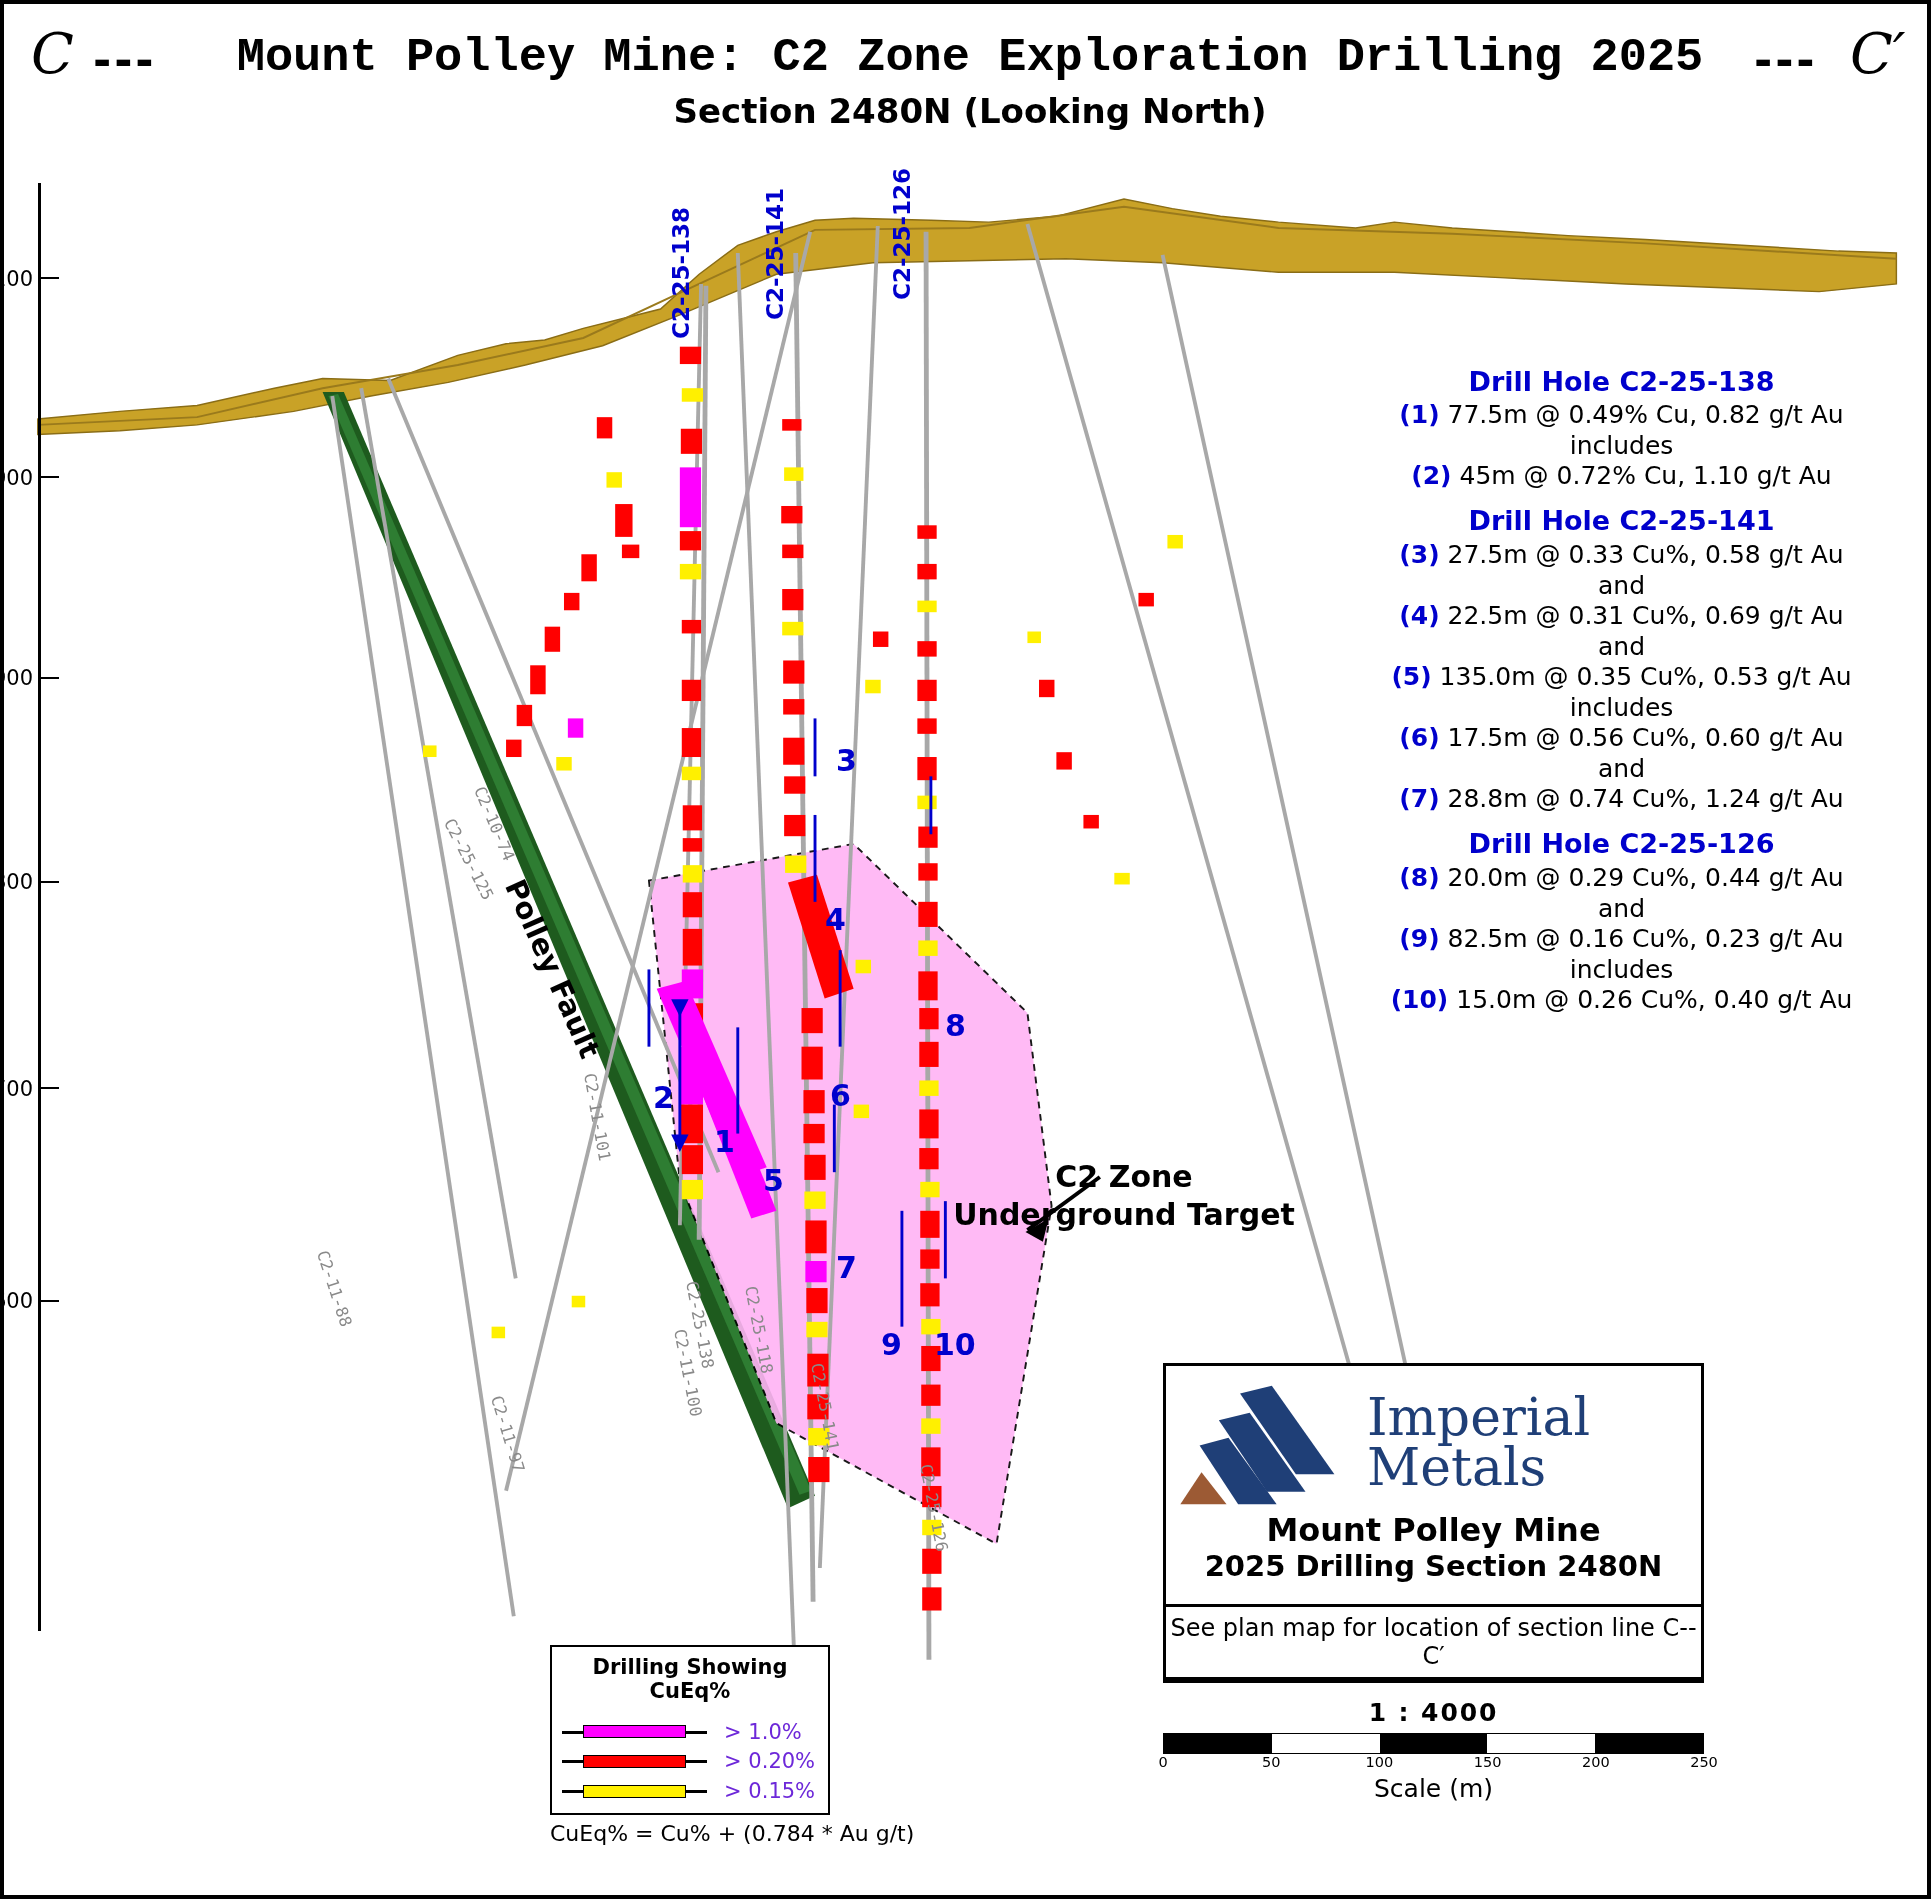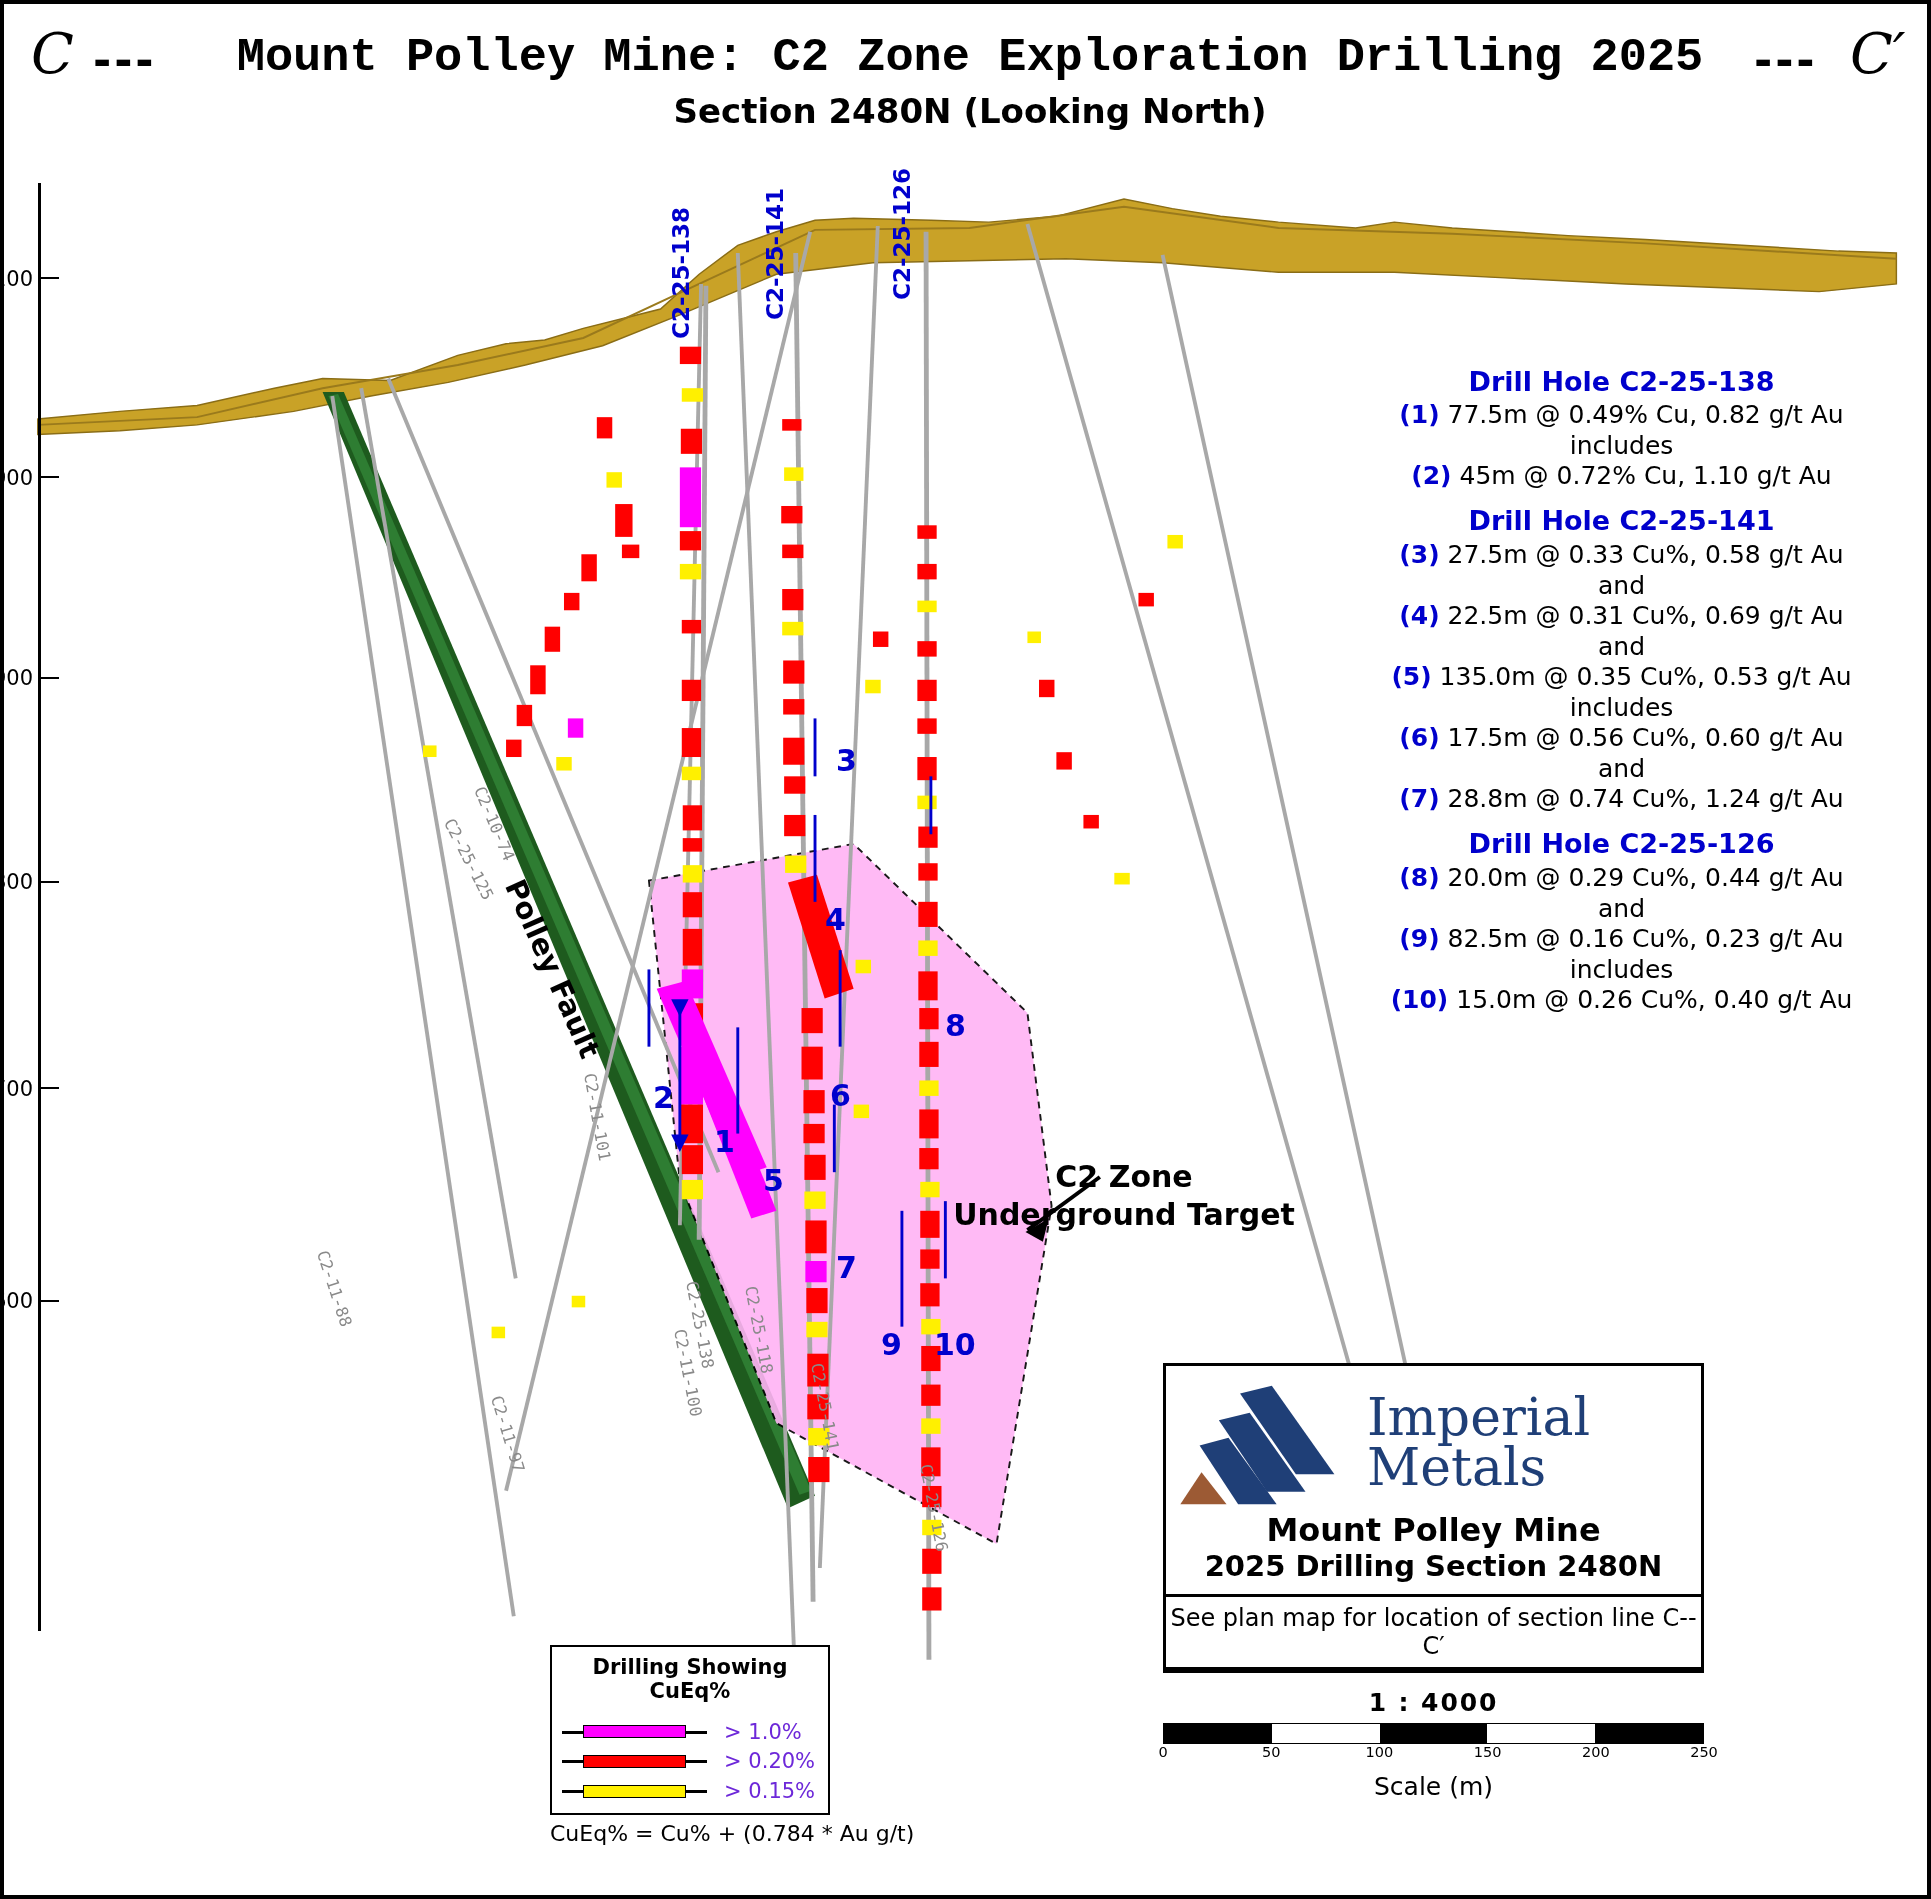--- a/index.html
+++ b/index.html
@@ -219,21 +219,21 @@
     font-size: 32px;
     font-weight: bold;
     text-align: center;
     color: #000;
   }
   .tb-line2 {
     font-size: 29px;
     font-weight: bold;
     text-align: center;
     color: #000;
-    padding-bottom: 11px;
+    padding-bottom: 21px;
   }
   .tb-sep { height: 2.9px; background: #000; }
   .tb-note {
     font-size: 24px;
     text-align: center;
     color: #000;
     padding: 6.8px 3.9px;
   }
   .tb-foot {
     display: flex;
@@ -265,21 +265,21 @@
   #sb-ticks span {
     position: absolute;
     font-size: 14.5px;
     color: #000;
     transform: translateX(-50%);
   }
   #sb-caption {
     font-size: 25px;
     text-align: center;
     color: #000;
-    margin-top: 9px;
+    margin-top: 1px;
   }
 </style>
 </head>
 <body>
 
 <div id="page">
 
   <div class="abs sec-label" style="left:27px; top:17.4px;">C</div>
   <div class="abs dashes" style="left:89px; top:31px;">---</div>
   <div class="abs title-main" style="left:203px; top:27px; width:1526px;">Mount Polley Mine: C2 Zone Exploration Drilling 2025</div>

